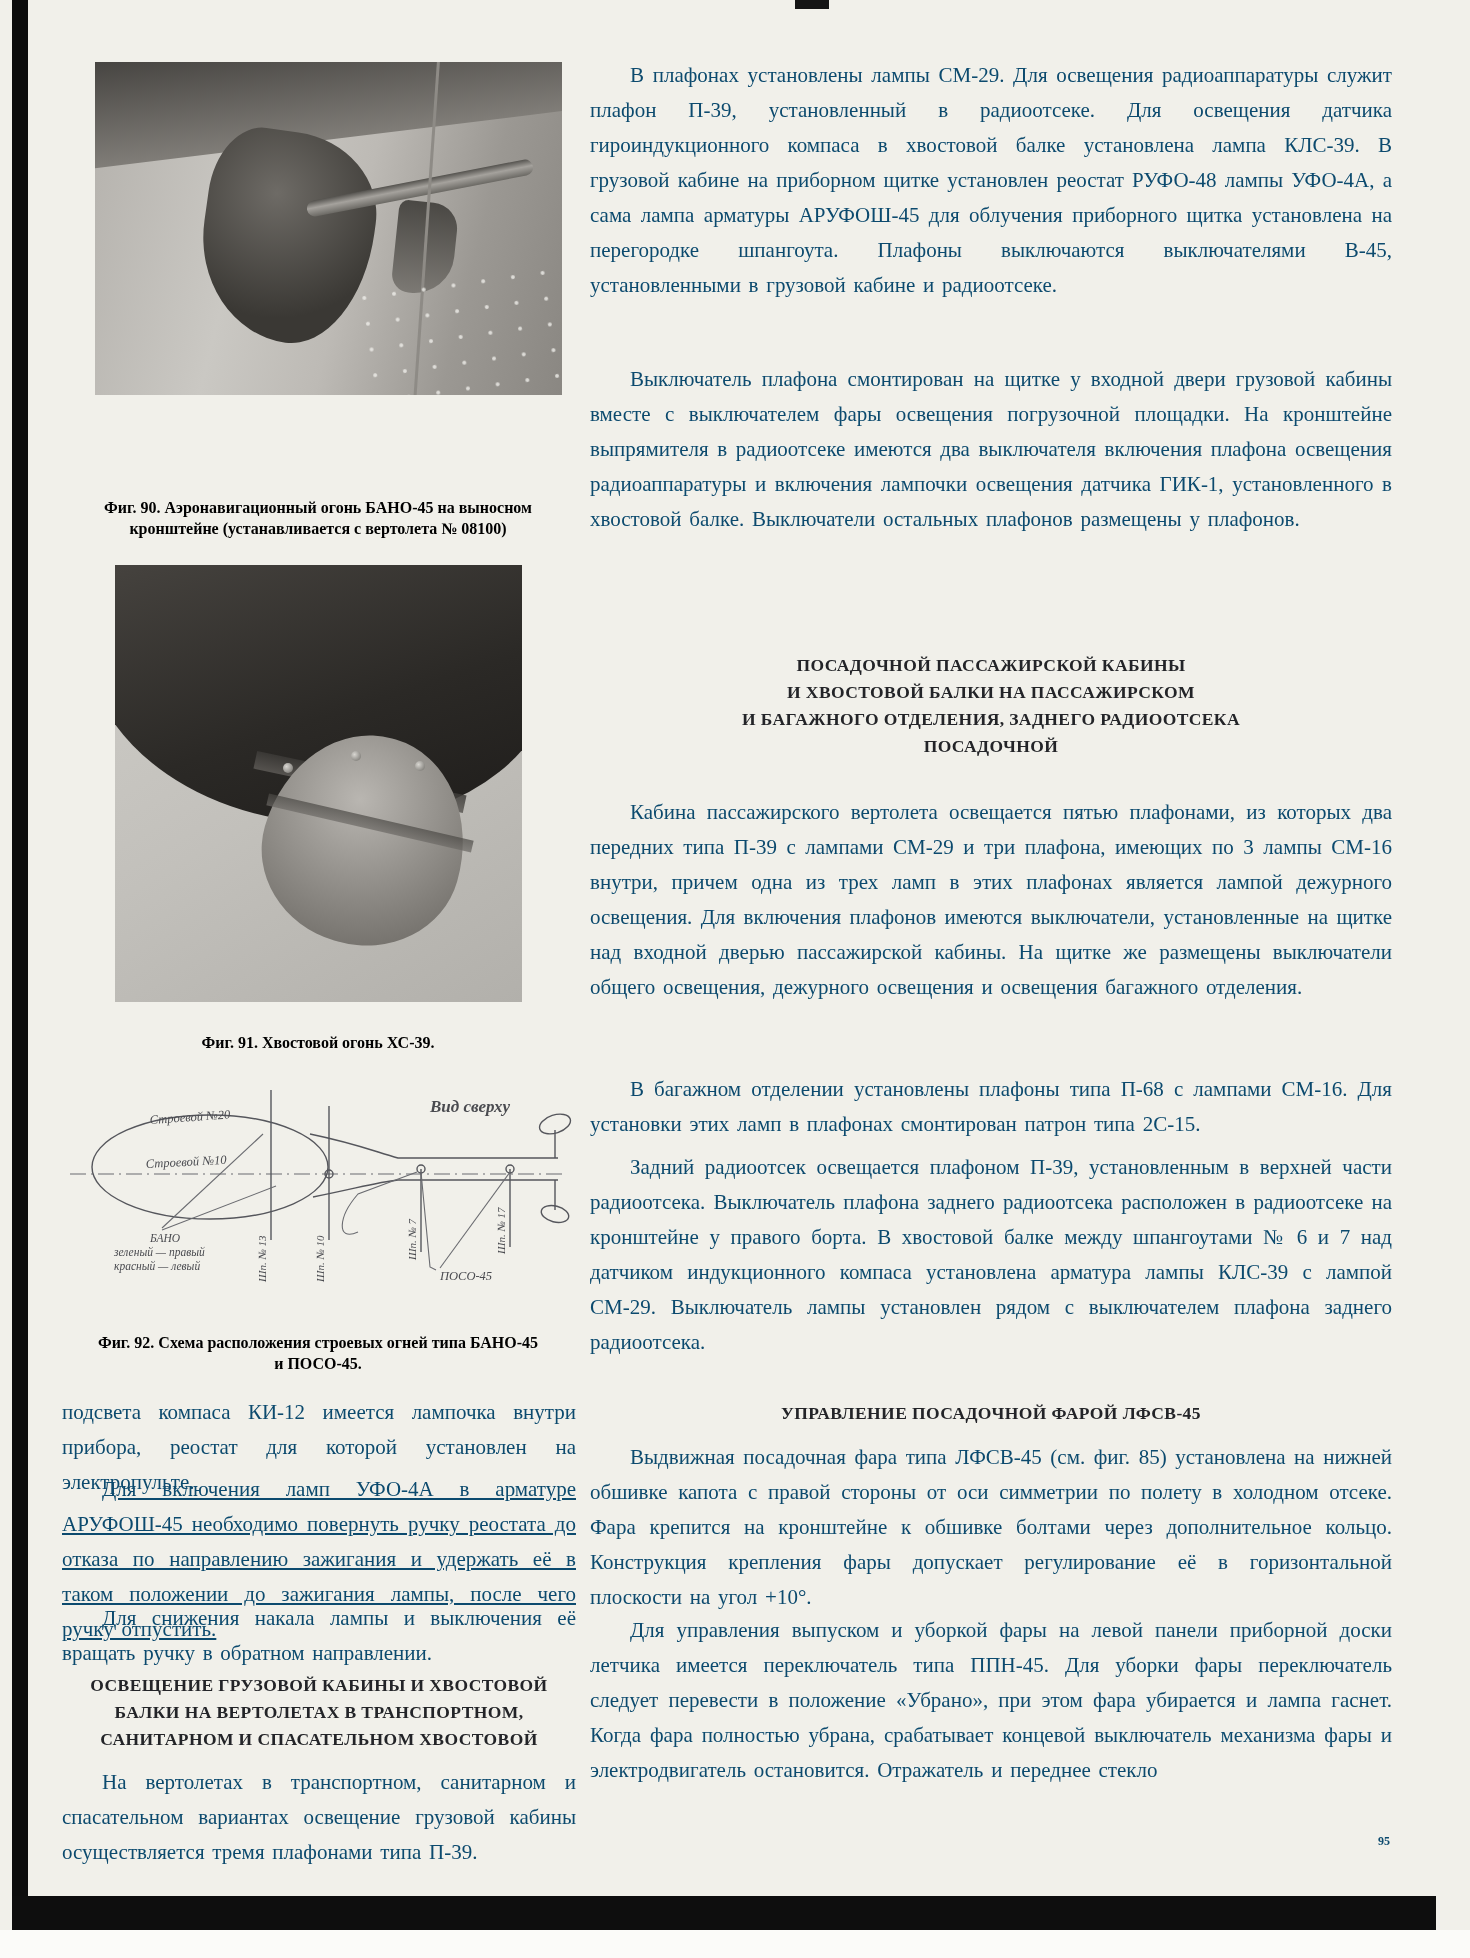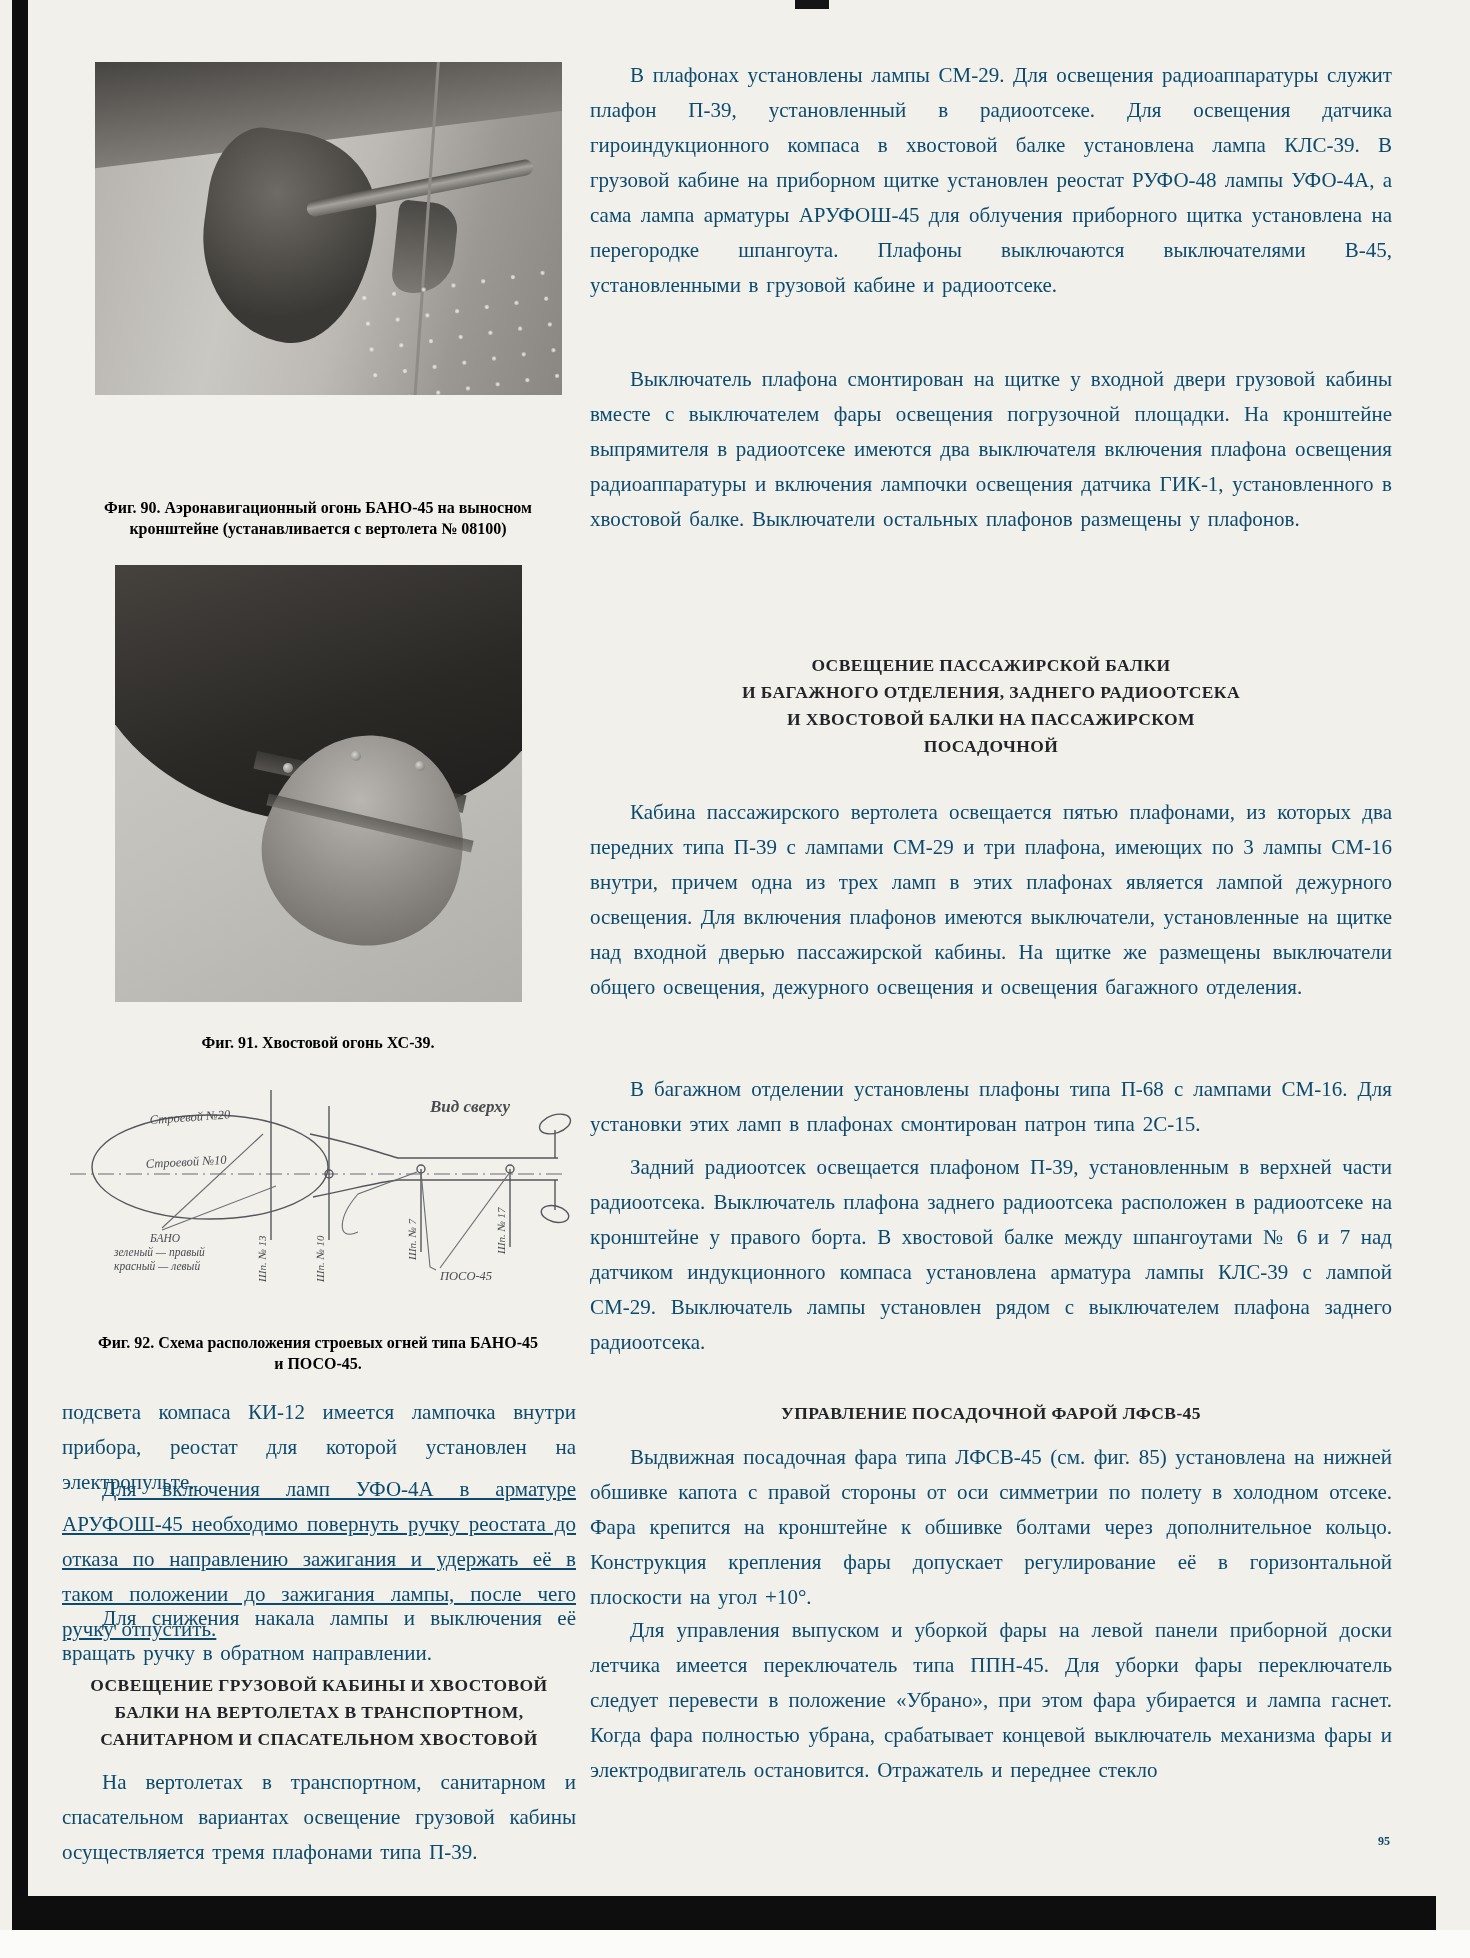--- a/index.html
+++ b/index.html
@@ -162,23 +162,23 @@
     <div>ОСВЕЩЕНИЕ ГРУЗОВОЙ КАБИНЫ И ХВОСТОВОЙ</div>
     <div>БАЛКИ НА ВЕРТОЛЕТАХ В ТРАНСПОРТНОМ,</div>
     <div>САНИТАРНОМ И СПАСАТЕЛЬНОМ ХВОСТОВОЙ</div>
   </div>
   <div class="para indent" style="left:62px;top:1765px;width:514px;">На вертолетах в транспортном, санитарном и спасательном вариантах освещение грузовой кабины осуществляется тремя плафонами типа П-39.</div>
 
   <div class="para indent" style="left:590px;top:58px;width:802px;">В плафонах установлены лампы СМ-29. Для освещения радиоаппаратуры служит плафон П-39, установленный в радиоотсеке. Для освещения датчика гироиндукционного компаса в хвостовой балке установлена лампа КЛС-39. В грузовой кабине на приборном щитке установлен реостат РУФО-48 лампы УФО-4А, а сама лампа арматуры АРУФОШ-45 для облучения приборного щитка установлена на перегородке шпангоута. Плафоны выключаются выключателями В-45, установленными в грузовой кабине и радиоотсеке.</div>
   <div class="para indent" style="left:590px;top:362px;width:802px;">Выключатель плафона смонтирован на щитке у входной двери грузовой кабины вместе с выключателем фары освещения погрузочной площадки. На кронштейне выпрямителя в радиоотсеке имеются два выключателя включения плафона освещения радиоаппаратуры и включения лампочки освещения датчика ГИК-1, установленного в хвостовой балке. Выключатели остальных плафонов размещены у плафонов.</div>
 
   <div class="heading" style="left:590px;top:652px;width:802px;">
-    <div>ОСВЕЩЕНИЕ ПАССАЖИРСКОЙ БАЛКИ</div>
+    <div>ПОСАДОЧНОЙ ПАССАЖИРСКОЙ КАБИНЫ</div>
+    <div>И ХВОСТОВОЙ БАЛКИ НА ПАССАЖИРСКОМ</div>
     <div>И БАГАЖНОГО ОТДЕЛЕНИЯ, ЗАДНЕГО РАДИООТСЕКА</div>
-    <div>И ХВОСТОВОЙ БАЛКИ НА ПАССАЖИРСКОМ</div>
     <div>ПОСАДОЧНОЙ</div>
   </div>
 
   <div class="para indent" style="left:590px;top:795px;width:802px;">Кабина пассажирского вертолета освещается пятью плафонами, из которых два передних типа П-39 с лампами СМ-29 и три плафона, имеющих по 3 лампы СМ-16 внутри, причем одна из трех ламп в этих плафонах является лампой дежурного освещения. Для включения плафонов имеются выключатели, установленные на щитке над входной дверью пассажирской кабины. На щитке же размещены выключатели общего освещения, дежурного освещения и освещения багажного отделения.</div>
   <div class="para indent" style="left:590px;top:1072px;width:802px;">В багажном отделении установлены плафоны типа П-68 с лампами СМ-16. Для установки этих ламп в плафонах смонтирован патрон типа 2С-15.</div>
   <div class="para indent" style="left:590px;top:1150px;width:802px;">Задний радиоотсек освещается плафоном П-39, установленным в верхней части радиоотсека. Выключатель плафона заднего радиоотсека расположен в радиоотсеке на кронштейне у правого борта. В хвостовой балке между шпангоутами № 6 и 7 над датчиком индукционного компаса установлена арматура лампы КЛС-39 с лампой СМ-29. Выключатель лампы установлен рядом с выключателем плафона заднего радиоотсека.</div>
 
   <div class="heading" style="left:590px;top:1400px;width:802px;">УПРАВЛЕНИЕ ПОСАДОЧНОЙ ФАРОЙ ЛФСВ-45</div>
 
   <div class="para indent" style="left:590px;top:1440px;width:802px;">Выдвижная посадочная фара типа ЛФСВ-45 (см. фиг. 85) установлена на нижней обшивке капота с правой стороны от оси симметрии по полету в холодном отсеке. Фара крепится на кронштейне к обшивке болтами через дополнительное кольцо. Конструкция крепления фары допускает регулирование её в горизонтальной плоскости на угол +10°.</div>

